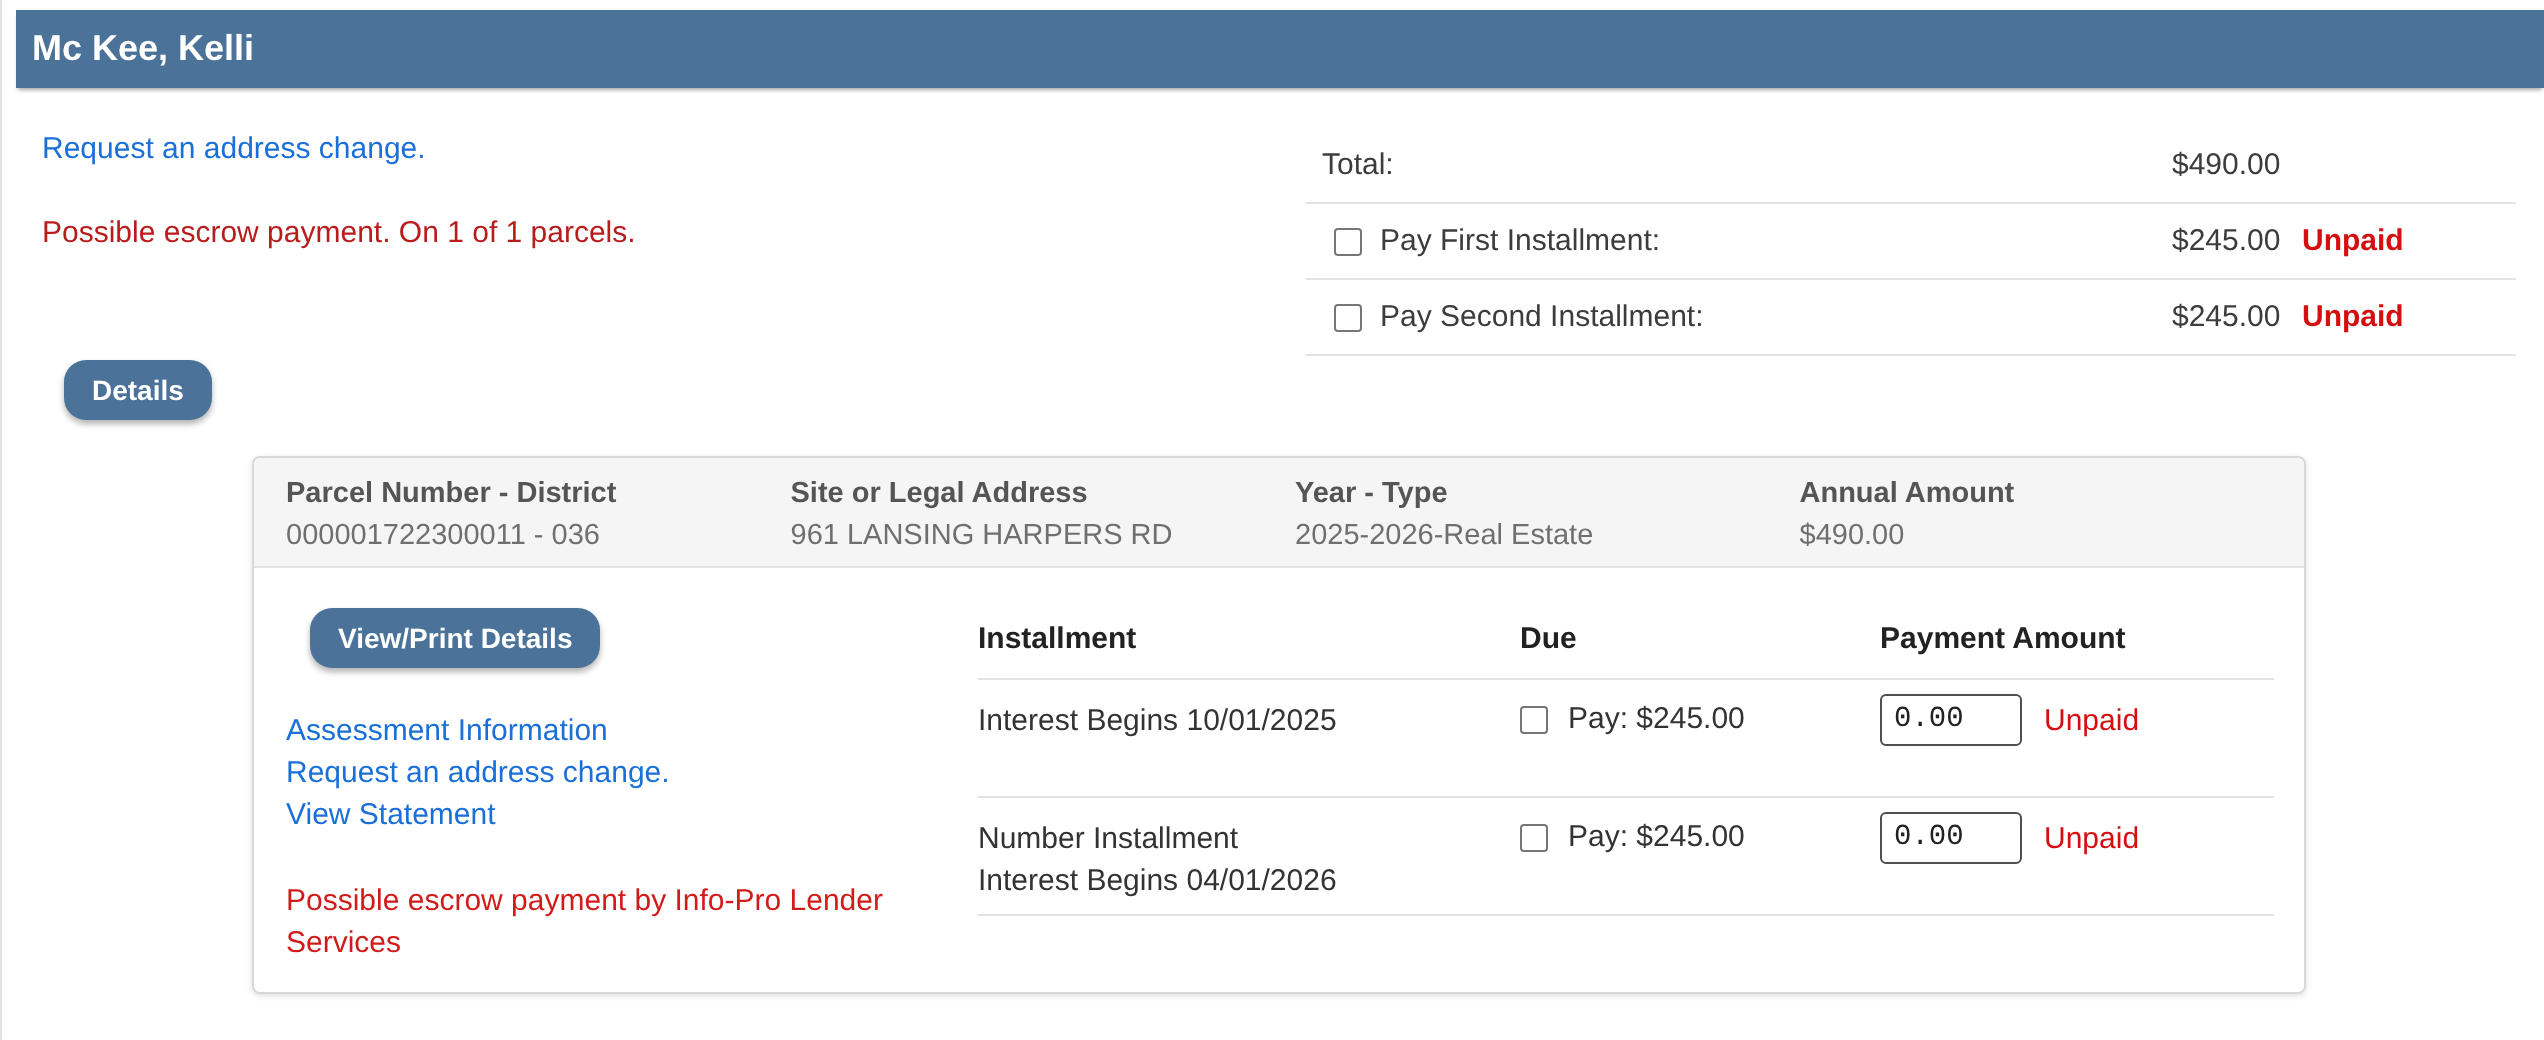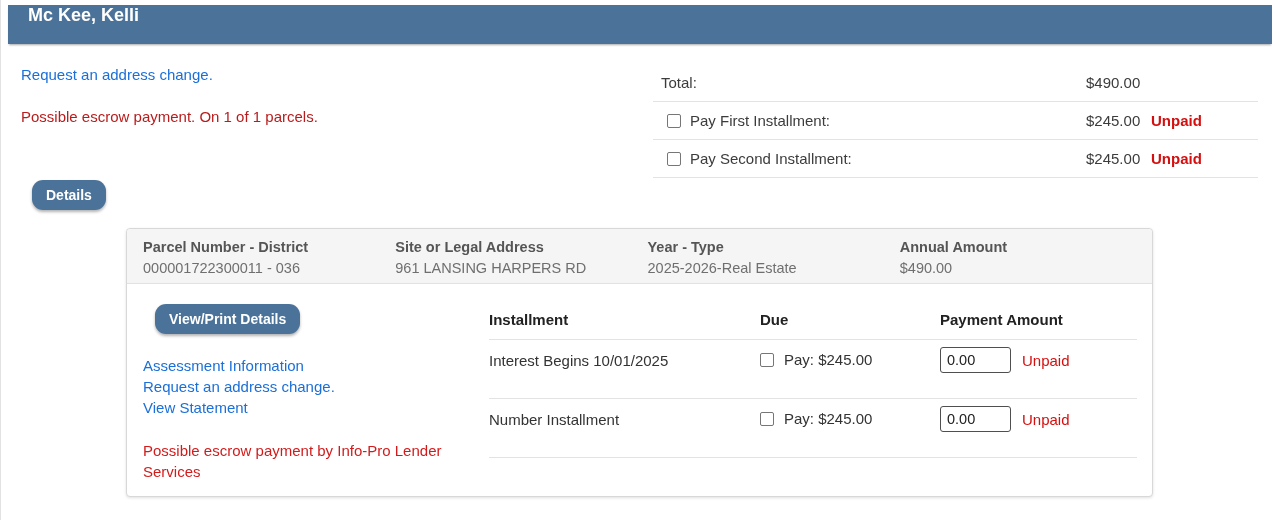--- a/index.html
+++ b/index.html
@@ -8,21 +8,21 @@
     font-family:"Liberation Sans", sans-serif;
     font-size:15px; color:#333; background:#fff;
     border-left:1px solid #e2e2e2;
     position:relative; overflow:hidden;
   }
 
   
   .titlebar {
     position:absolute; left:7px; right:0; top:5px; height:39px;
     background:#4b7299; color:#fff;
-    display:flex; padding-left:20px;
+    display:flex; align-items:center; padding-left:8px;
     font-size:18px; font-weight:bold;
     box-shadow:0 2px 2px -1px rgba(0,0,0,.35);
   }
 
   
   a.link { color:#1a6fd8; text-decoration:none; cursor:pointer; }
   .top-address-link { position:absolute; left:20px; top:66px; }
   .top-escrow { position:absolute; left:20px; top:108px; color:#b91c1c; }
 
   
@@ -79,21 +79,21 @@
   .h-installment { left:0; }
   .h-due { left:271px; }
   .h-payment { left:451px; }
   .itable-row { position:relative; height:59px; border-bottom:1px solid #e3e3e3; }
   .cell-name { position:absolute; left:0; top:10px; line-height:21px; color:#333; }
   .cell-due { position:absolute; left:271px; top:11px; display:flex; align-items:center; }
   .cell-due input[type=checkbox]{ margin-right:10px; }
   .cell-pay { position:absolute; left:451px; top:7px; display:flex; align-items:center; }
   .pay-input {
     width:71px; height:26px; border:1px solid #4f4f4f; border-radius:3px;
-    font-family:Liberation Sans, sans-serif; font-size:14.5px; color:#222;
+    font-family:Liberation Mono, monospace; font-size:14.5px; color:#222;
     padding:0 6px; background:#fff;
   }
   .cell-pay .status { margin-left:11px; color:#d50f0f; }
 </style>
 </head>
 <body>
 
 <div class="titlebar">
   <span>Mc Kee, Kelli</span>
 </div>
@@ -170,20 +170,21 @@
         </div>
         <div class="cell-pay">
           <input class="pay-input" type="text" value="0.00" style="">
           <span class="status">Unpaid</span>
         </div>
       </div>
 
       <div class="itable-row">
         <div class="cell-name">
           <div>Number Installment</div>
+          <div>Interest Begins 04/01/2026</div>
         </div>
         <div class="cell-due">
           <input type="checkbox" style="">
           <span>Pay: $245.00</span>
         </div>
         <div class="cell-pay">
           <input class="pay-input" type="text" value="0.00" style="">
           <span class="status">Unpaid</span>
         </div>
       </div>

